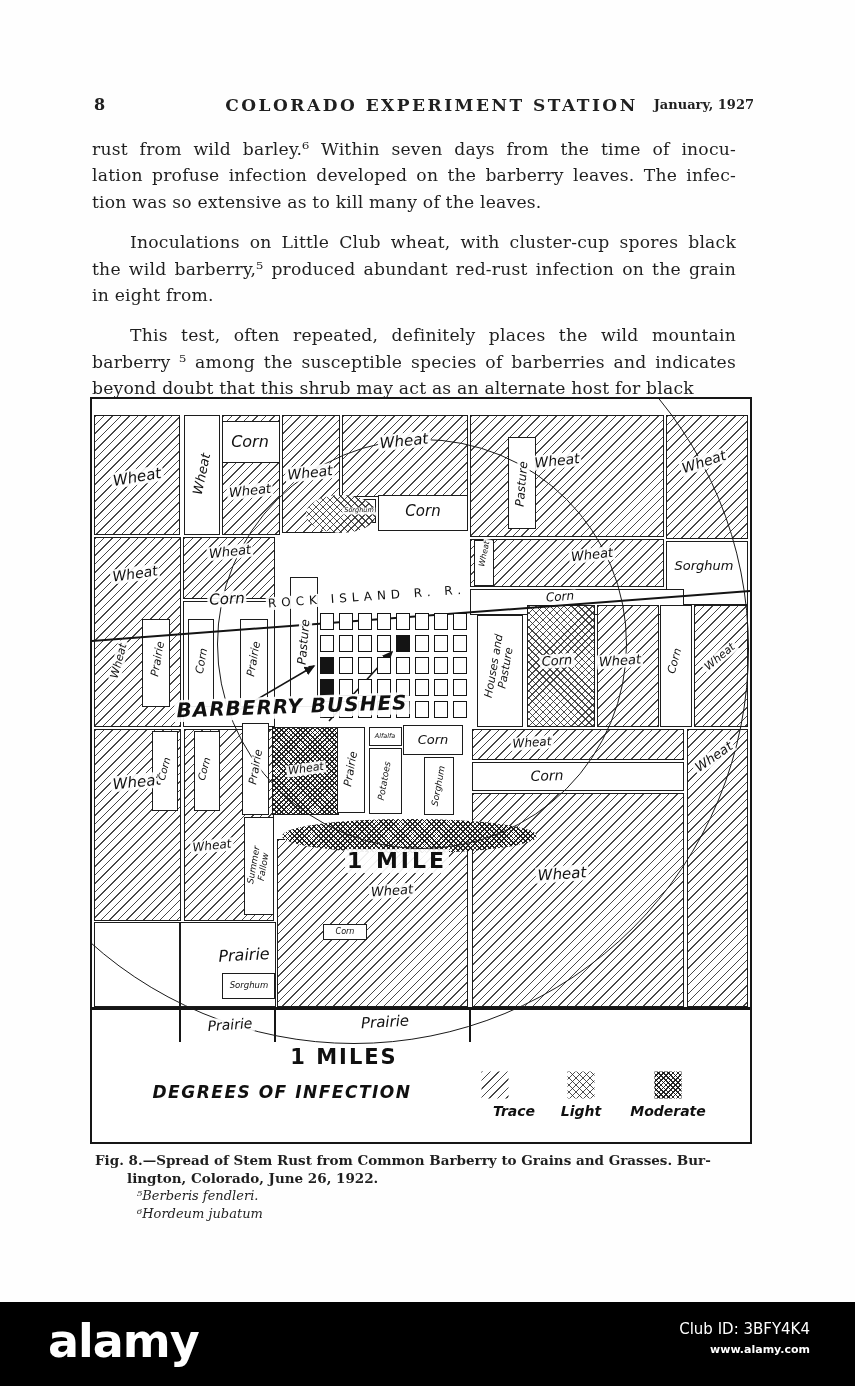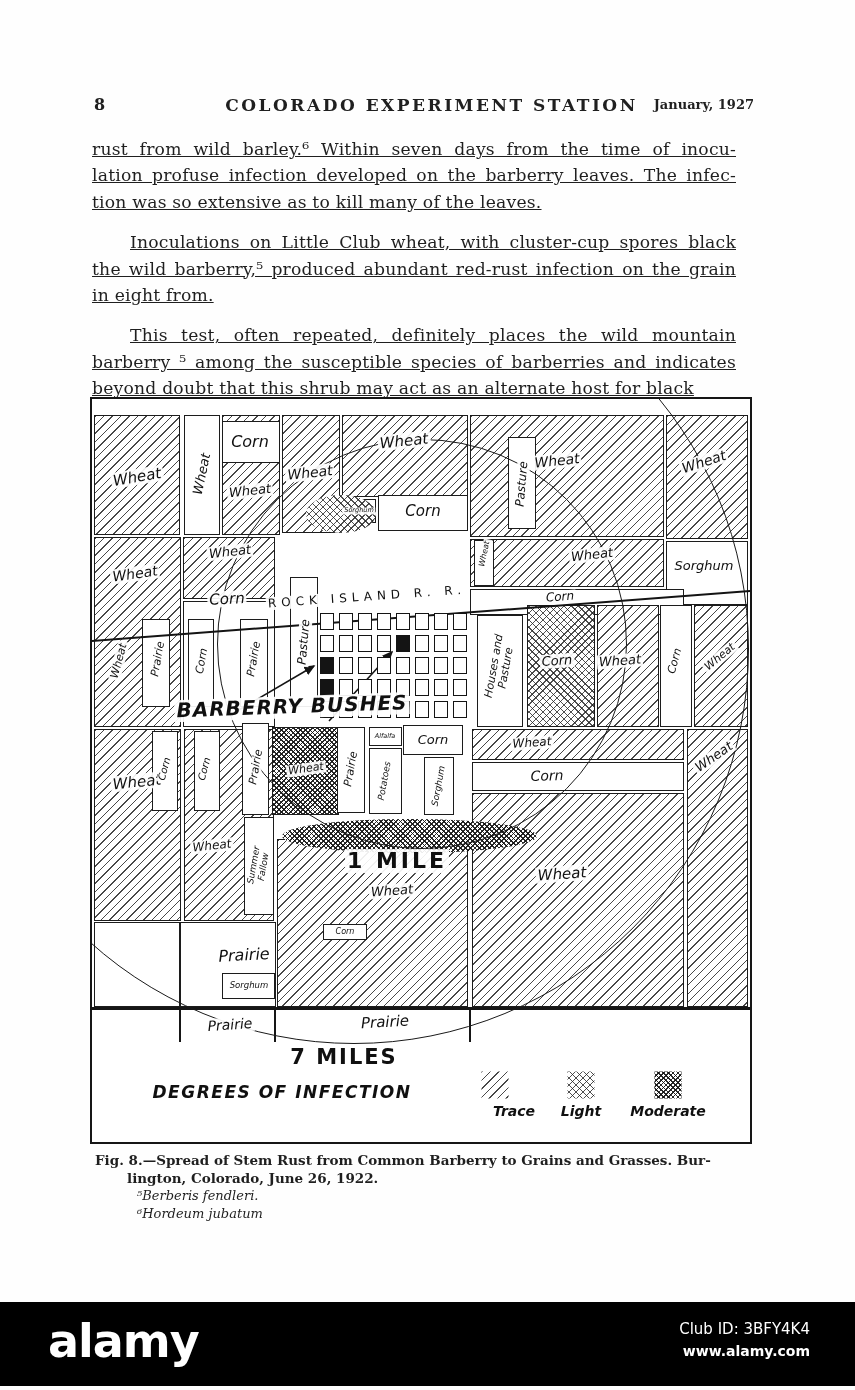--- a/index.html
+++ b/index.html
@@ -6,21 +6,21 @@
   .page{position:relative;width:855px;height:1390px;background:#fefefe;overflow:hidden;
         font-family:"DejaVu Serif", serif;color:#1f1f1f;}
   
   .hdr{position:absolute;left:92px;top:93px;width:662px;height:24px;}
   .pageno{position:absolute;left:2px;top:2px;font-size:16px;font-weight:700;}
   .jtitle{position:absolute;left:17px;right:0;text-align:center;top:2px;font-size:17px;
           font-weight:700;letter-spacing:2.5px;}
   .jdate{position:absolute;right:0;top:4px;font-size:13px;font-weight:700;}
   
   .bodytext{position:absolute;left:92px;top:136px;width:660px;}
-  .para{margin:0 16px 14px 0;text-decoration:underline;}
+  .para{margin:0 16px 14px 0;}
   .pline{font-size:17.2px;line-height:26.4px;text-align:justify;text-align-last:justify;
          letter-spacing:.2px;}
   .pline.last{text-align-last:left;}
   .para.indent .pline:first-child{text-indent:38px;}
   
   .figure{position:absolute;left:90px;top:397px;width:658px;height:743px;
           border:2px solid #161616;background:#fff;overflow:hidden;
           font-family:"DejaVu Sans", sans-serif;}
   .blk{position:absolute;box-sizing:border-box;border:1.5px solid #1c1c1c;background:#fff;}
   .blk.nb{border:none;}
@@ -53,21 +53,21 @@
   .caption{position:absolute;left:95px;top:1152px;width:655px;font-size:13.5px;
            font-weight:700;line-height:17.5px;}
   .cap2{padding-left:32px;}
   .capfn{padding-left:42px;font-weight:400;font-style:italic;font-size:13px;}
   
   .wmbar{position:absolute;left:0;top:1302px;width:855px;height:84px;background:#000;
          font-family:"DejaVu Sans", sans-serif;color:#fff;}
   .wmlogo{position:absolute;left:48px;top:12px;font-size:46px;font-weight:700;letter-spacing:-1px;}
   .wmright{position:absolute;right:45px;top:16px;text-align:right;line-height:1.55;}
   .wmid{font-size:15px;display:block;}
-  .wmurl{font-size:14px;font-weight:700;display:block;}
+  .wmurl{font-size:11px;font-weight:700;display:block;}
 </style>
 </head>
 <body>
 
 <div class="page">
 
   <div class="hdr">
     <span class="pageno">8</span>
     <span class="jtitle">COLORADO EXPERIMENT STATION</span>
     <span class="jdate">January, 1927</span>
@@ -248,21 +248,21 @@
       <div class="map-label" style="left: 455px; top: 377px; font-size: 14px; transform: translate(-50%, -50%) rotate(-2deg);">Corn</div>
       <div class="map-label" style="left: 470px; top: 475px; font-size: 15px; transform: translate(-50%, -50%) rotate(-4deg);">Wheat</div>
       <div class="map-label" style="left: 622px; top: 358px; font-size: 13px; transform: translate(-50%, -50%) rotate(-35deg);">Wheat</div>
       <div class="map-label up bb" style="left: 305px; top: 462px; font-size: 22px; letter-spacing: 3px; transform: translate(-50%, -50%) rotate(0deg);">1 MILE</div>
       <div class="map-label" style="left: 300px; top: 492px; font-size: 13px; transform: translate(-50%, -50%) rotate(-4deg);">Wheat</div>
       <div class="map-label" style="left: 253px; top: 533px; font-size: 8px; transform: translate(-50%, -50%) rotate(0deg);">Corn</div>
       <div class="map-label" style="left: 152px; top: 556px; font-size: 16px; transform: translate(-50%, -50%) rotate(-3deg);">Prairie</div>
       <div class="map-label" style="left: 157px; top: 587px; font-size: 8.5px; transform: translate(-50%, -50%) rotate(0deg);">Sorghum</div>
       <div class="map-label" style="left: 138px; top: 626px; font-size: 14px; transform: translate(-50%, -50%) rotate(-4deg);">Prairie</div>
       <div class="map-label" style="left: 293px; top: 623px; font-size: 15px; transform: translate(-50%, -50%) rotate(-3deg);">Prairie</div>
-      <div class="map-label up bb" style="left: 252px; top: 658px; font-size: 21px; letter-spacing: 2px; transform: translate(-50%, -50%) rotate(0deg);">7 MILES</div>
+      <div class="map-label up bb" style="left: 252px; top: 658px; font-size: 21px; letter-spacing: 2px; transform: translate(-50%, -50%) rotate(0deg);">1 MILES</div>
       <div class="legend">
         <div class="leg-title" style="left: 190px; top: 693px;">DEGREES OF INFECTION</div>
         <div class="leg-sw f-trace" style="left: 403px; top: 686px;"></div>
         <div class="leg-lb" style="left: 422px; top: 712px; text-align: center;">Trace</div>
         <div class="leg-sw f-light" style="left: 489px; top: 686px;"></div>
         <div class="leg-lb" style="left: 489px; top: 712px;">Light</div>
         <div class="leg-sw f-moderate" style="left: 576px; top: 686px;"></div>
         <div class="leg-lb" style="left: 576px; top: 712px;">Moderate</div>
       </div>
     </div>

